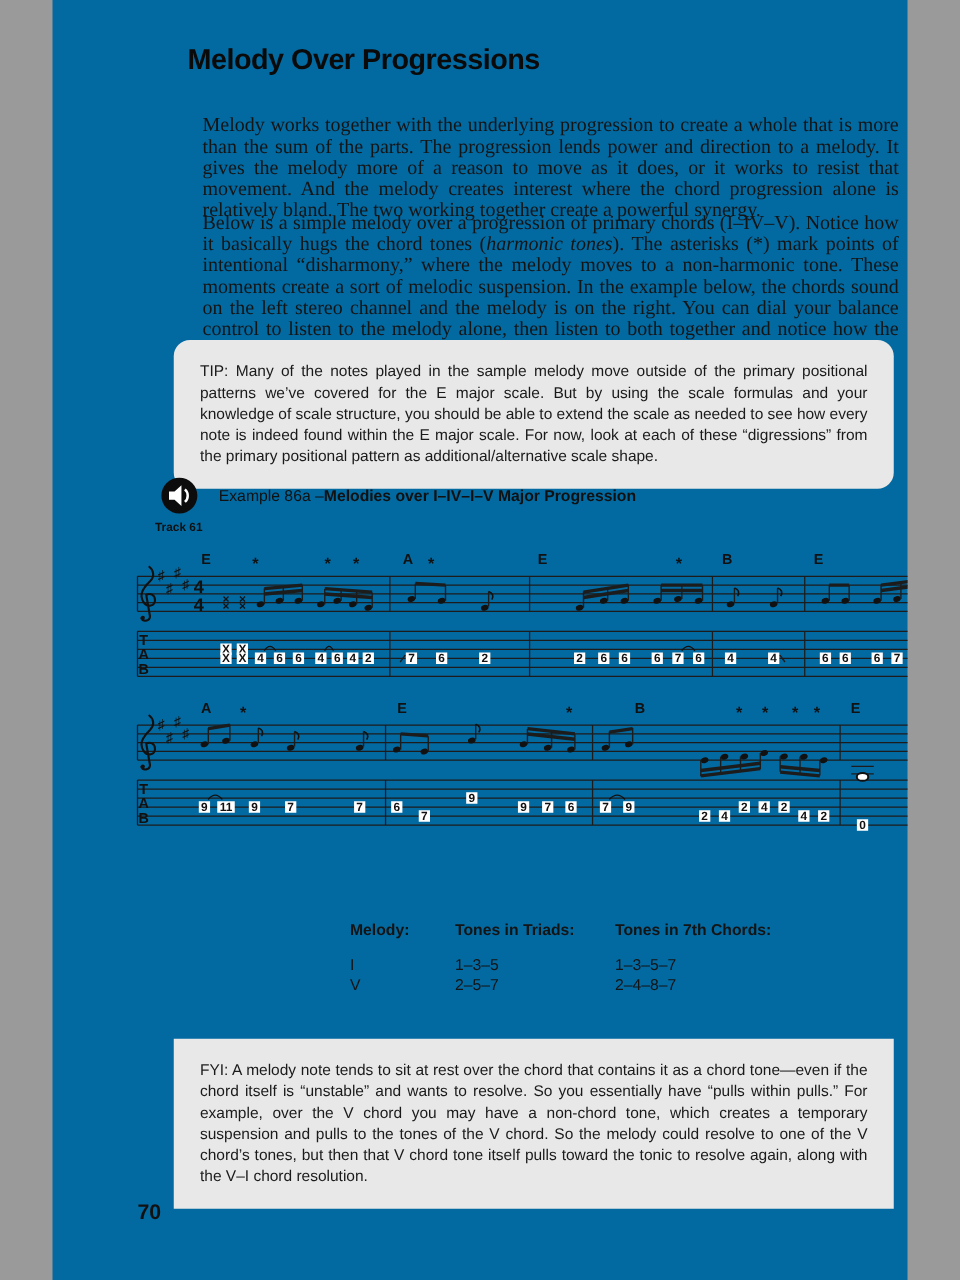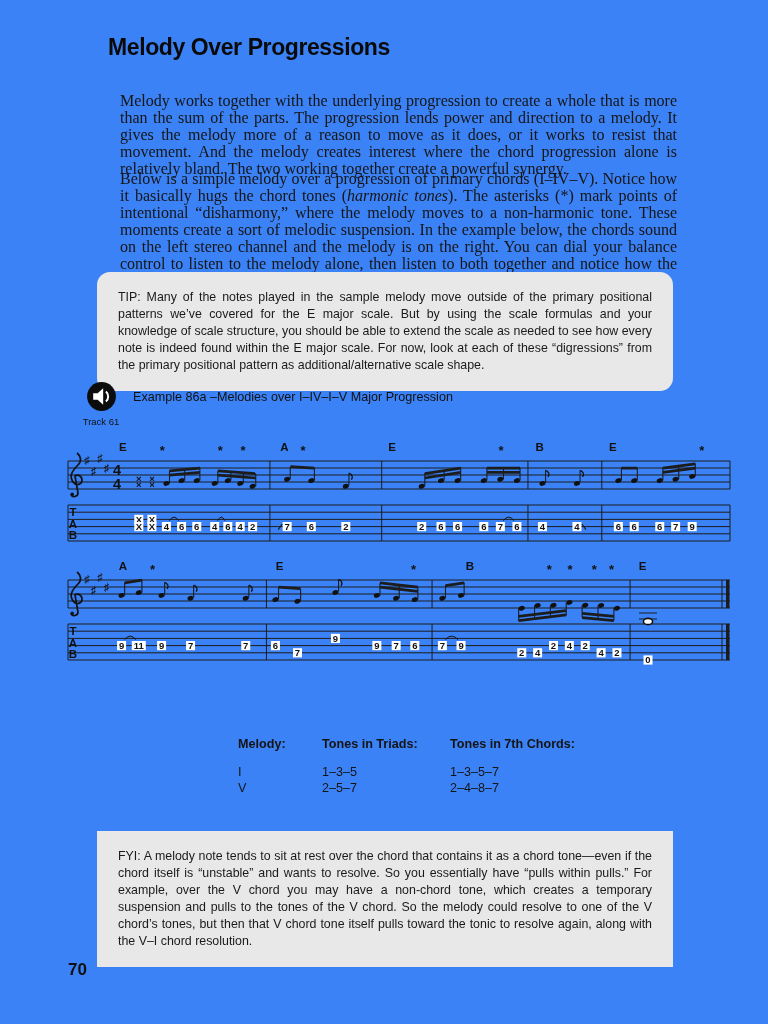--- a/index.html
+++ b/index.html
@@ -1,17 +1,17 @@
 <!DOCTYPE html>
 <html><head>
 <meta charset="utf-8">
 <style>
   html,body{margin:0;padding:0;background:#9a9a9a;}
   .page{
-    position:relative;width:768px;height:1024px;background:#3b82f6;
+    position:relative;width:684px;height:1024px;background:#0369a1;
     font-family:"Liberation Sans","DejaVu Sans",sans-serif;color:#111;
     overflow:hidden;margin:0 auto;
   }
   .title{
     position:absolute;left:108px;top:34px;margin:0;
     font-size:23px;font-weight:800;letter-spacing:-0.4px;color:#0a0a0a;
   }
   .body-text{
     position:absolute;width:557px;margin:12px;
     font-size:16px;line-height:17px;text-align:justify;color:#151515;font-family:Liberation Serif, serif;
@@ -21,23 +21,23 @@
   .p3{left:108px;top:684px;width:560px;}
   .graybox{
     position:absolute;left:97px;width:576px;box-sizing:border-box;
     background:#e8e8e8;padding:17px 21px;
     font-size:12.4px;line-height:17px;text-align:justify;color:#1a1a1a;
   }
   .tip{top:272px;border-radius:13px;}
   .fyi{top:831px;}
   .example-row{position:absolute;left:86px;top:381px;display:flex;align-items:flex-start;}
   .track-badge{width:44px;display:flex;flex-direction:column;align-items:center;margin-left:-7px;}
-  .track-label{font-size:9.5px;font-weight:normal;white-space:nowrap;margin-top:0px;}
+  .track-label{font-size:9.5px;font-weight:bold;white-space:nowrap;margin-top:0px;}
   .caption{margin-left:10px;margin-top:9px;font-size:12.6px;color:#111;}
-  .caption b{font-weight:normal;}
+  .caption b{font-weight:bold;}
   .music{position:absolute;left:56px;width:690px;height:118px;}
   .sys1{top:437px;}
   .sys2{top:556px;}
   .chordtable{position:absolute;left:238px;top:736px;font-size:12.6px;color:#141414;}
   .ct-row{display:grid;grid-template-columns:84px 128px 170px;line-height:16.5px;}
   .ct-head{font-weight:bold;}
   .ct-body{margin-top:11px;}
   .page-number{position:absolute;left:68px;top:960px;font-size:17px;font-weight:bold;}
   svg text{font-family:"Liberation Sans","DejaVu Sans",sans-serif;}
 </style>

